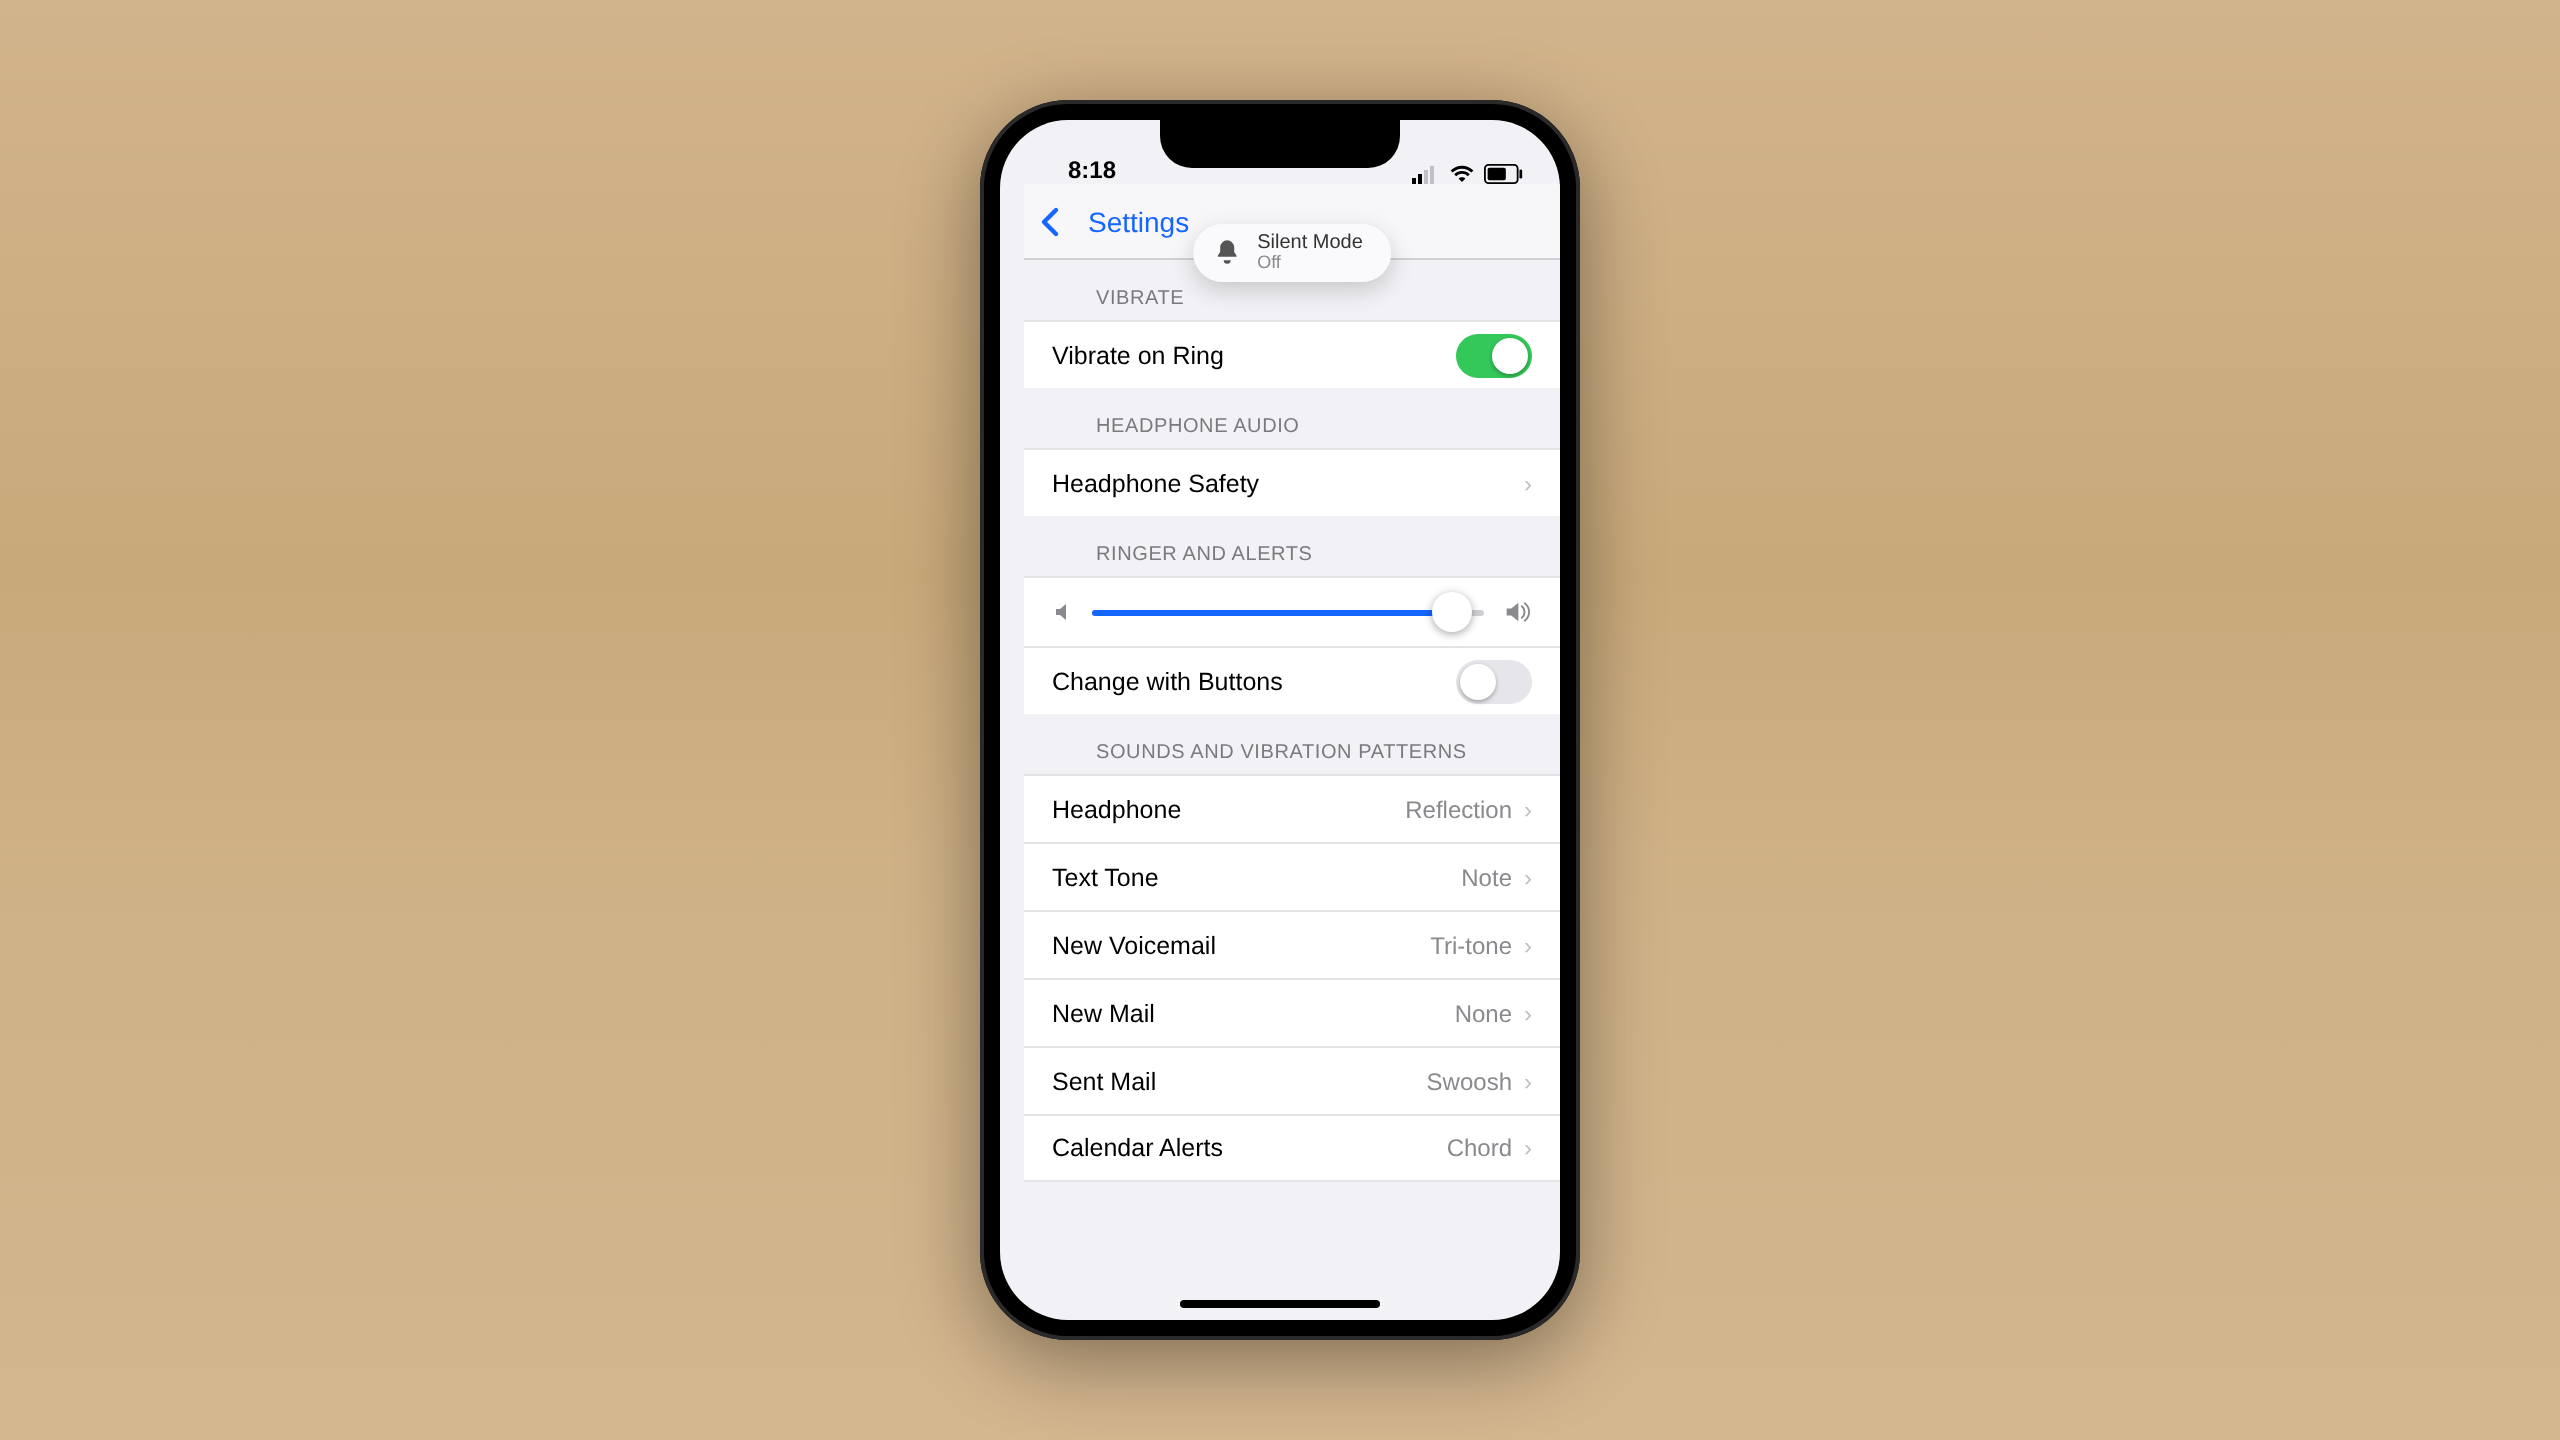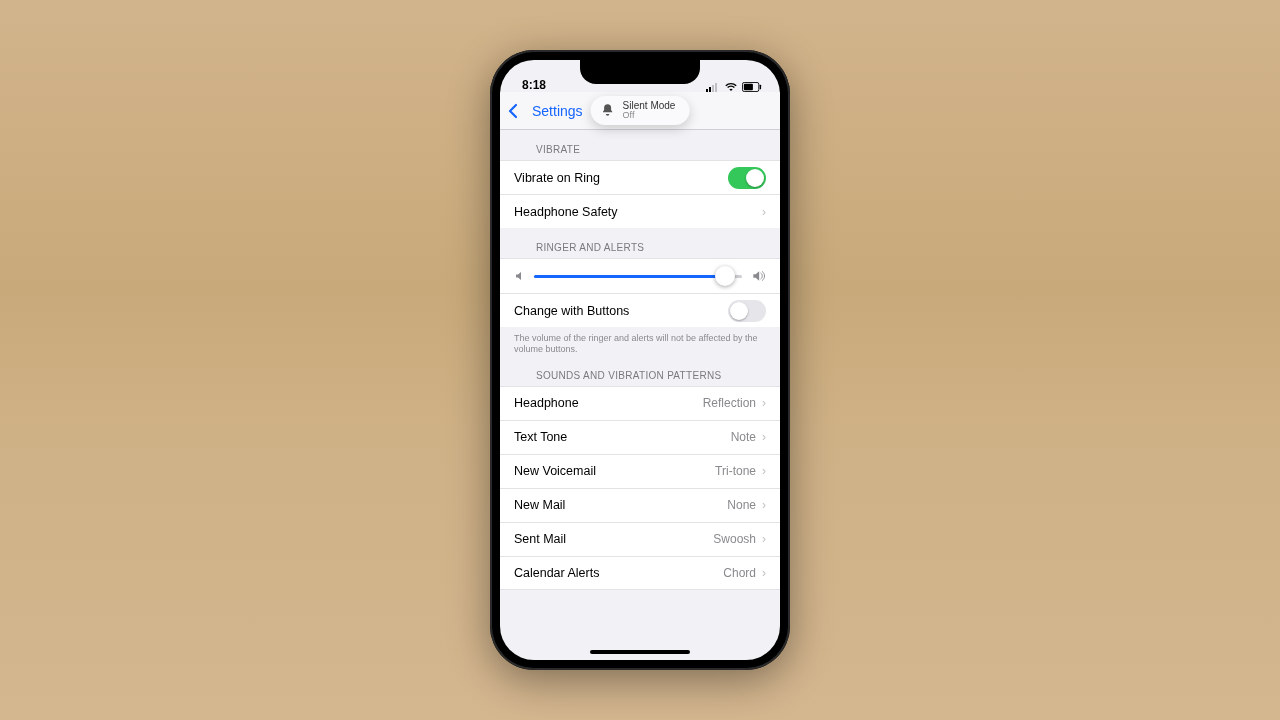--- a/index.html
+++ b/index.html
@@ -16,20 +16,21 @@
     padding:10px;
     box-shadow:0 10px 40px rgba(0,0,0,.4), inset 0 0 0 2px #2a2a2a;
     position:relative;
   }
   .screen {
     width:100%; height:100%;
     background:#f2f2f6;
     border-radius:34px;
     overflow:hidden;
     position:relative;
+    padding-left:12px;
   }
   .notch {
     position:absolute; top:0; left:50%; transform:translateX(-50%);
     width:120px; height:24px;
     background:#000;
     border-bottom-left-radius:16px; border-bottom-right-radius:16px;
     z-index:50;
   }
   
   .status-bar {
@@ -41,21 +42,21 @@
   
   .nav {
     height:38px; display:flex; align-items:center; position:relative;
     border-bottom:1px solid #d0d0d4;
     padding:0 8px;
     background:#f7f7f9;
   }
   .back   { display:flex; color:#1565ff; font-size:14px; gap:14px; }
   .back svg { stroke:#1565ff; }
   .silent-pill {
-    position:absolute; left:50%; top:4px; transform:translateX(-50%);
+    position:absolute; left:50%; top:20px; transform:translateX(-50%);
     background:#fafafc; border-radius:16px;
     box-shadow:0 4px 12px rgba(0,0,0,.18);
     display:flex; align-items:center; gap:8px;
     padding:4px 14px 4px 10px;
     z-index:40;
   }
   .silent-pill .txt { display:flex; flex-direction:column; line-height:1.1; }
   .silent-pill .title { font-size:10px; color:#333; }
   .silent-pill .state { font-size:9px; color:#8a8a8e; }
   
@@ -164,20 +165,21 @@
     <div class="body">
 
       <div class="section-header">VIBRATE</div>
       <div class="row">
         <span>Vibrate on Ring</span>
         <div class="toggle on">
             <div class="knob"></div>
           </div>
       </div>
 
+      <div class="section-header">HEADPHONE AUDIO</div>
       <div class="row">
         <span>Headphone Safety</span>
         <span class="value">
             <span class="chevron">›</span>
           </span>
       </div>
 
       <div class="section-header">RINGER AND ALERTS</div>
       <div class="slider-row">
         <svg class="speaker-icon" width="12" height="12" viewBox="0 0 24 24" fill="#8a8a8e">
@@ -192,21 +194,20 @@
             <path d="M17 7c1.5 1.2 2.3 3 2.3 5s-.8 3.8-2.3 5" stroke="#8a8a8e" stroke-width="1.6" fill="none" stroke-linecap="round"></path>
             <path d="M19.5 4.5c2.4 1.9 3.7 4.6 3.7 7.5s-1.3 5.6-3.7 7.5" stroke="#8a8a8e" stroke-width="1.6" fill="none" stroke-linecap="round"></path>
           </svg>
       </div>
       <div class="row">
         <span>Change with Buttons</span>
         <div class="toggle">
             <div class="knob"></div>
           </div>
       </div>
-      <div class="section-footer">The volume of the ringer and alerts will not be affected by the volume buttons.</div>
 
       <div class="section-header">SOUNDS AND VIBRATION PATTERNS</div>
 
       <div class="row">
         <span>Headphone</span>
         <span class="value">
             <span>Reflection</span>
             <span class="chevron">›</span>
           </span>
       </div>

